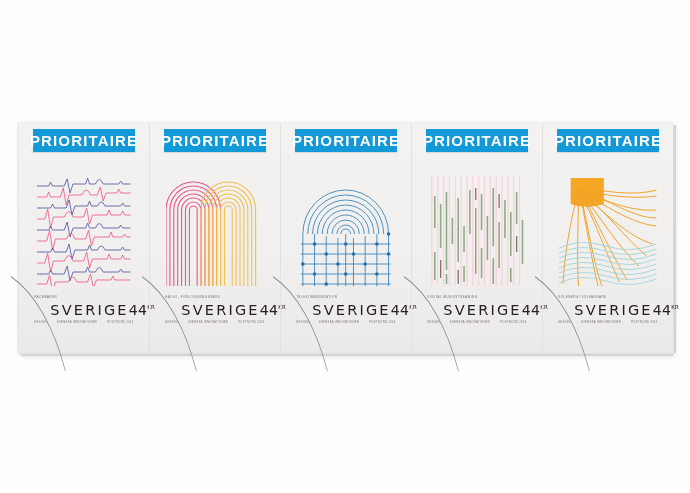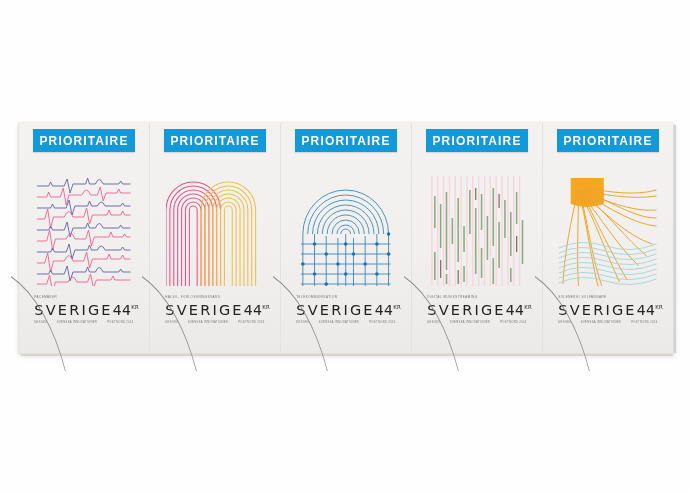--- a/index.html
+++ b/index.html
@@ -51,21 +51,21 @@
     position:absolute;
     left:11%;right:11%;top:6px;bottom:4px;
   }
 
   
   .prioritaire{
     height:23px;
     background:#1398d8;
     color:#ffffff;
     display:flex;align-items:center;justify-content:center;
-    font-size:12px;
+    font-size:15px;
     font-weight:bold;
     letter-spacing:1.15px;
     box-shadow:0 1px 1px rgba(0,0,0,.10);
     margin-bottom:22px;
   }
 
   
   .art{
     position:relative;
     height:112px;
@@ -87,20 +87,21 @@
   }
   .midline{
     display:flex;align-items:baseline;justify-content:space-between;
   }
   .country{
     font-size:14.5px;
     letter-spacing:2.2px;
     color:#24211f;
     font-family:"DejaVu Sans", sans-serif;
     font-weight:400;
+    margin-left:16px;
   }
   .value{
     font-size:14px;
     color:#24211f;
     font-family:"DejaVu Sans", sans-serif;
     letter-spacing:.4px;
   }
   .value sup{font-size:5.4px;letter-spacing:.2px;vertical-align:super;}
   .credits{
     display:flex;justify-content:space-between;

